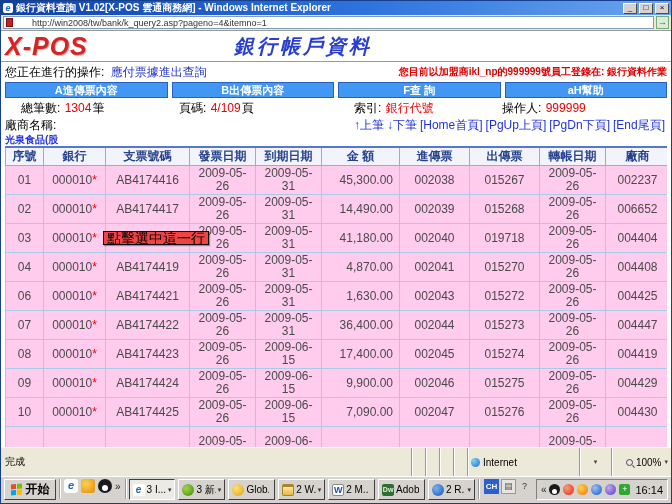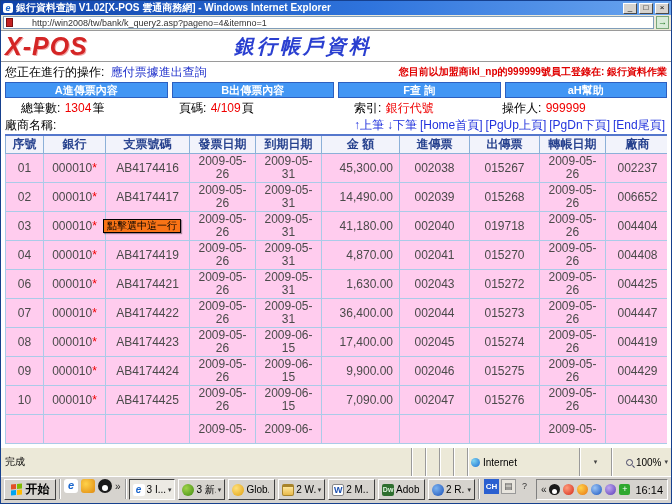--- a/index.html
+++ b/index.html
@@ -48,21 +48,21 @@
   
   .table-wrap{flex:1;overflow:hidden;position:relative;}
   table{width:664px;border-collapse:collapse;table-layout:fixed;border-top:2px solid #5577cc;}
   th{background:#f2f3fb;color:#26418e;font-size:12px;font-weight:bold;border:1px solid #8cb0d8;height:17px;padding:0 1px;}
   td{background:#ffccee;color:#4a4a4a;font-size:12px;text-align:center;border:1px solid #aacbe8;height:29px;padding:1px 2px;line-height:13px;overflow:hidden;}
   td.c-amt{text-align:right;padding-right:6px;}
   .star{color:#f00000;}
   col.w-seq{width:38px;}col.w-bank{width:62px;}col.w-check{width:84px;}
   col.w-issue{width:66px;}col.w-due{width:66px;}col.w-amt{width:78px;}
   col.w-vin{width:70px;}col.w-vout{width:70px;}col.w-trans{width:66px;}col.w-vend{width:64px;}
-  .tooltip{position:absolute;left:98px;top:85px;background:#f97316;border:1px solid #000;font-size:10px;line-height:12px;padding:0 3px;color:#000;white-space:nowrap;box-shadow:1px 1px 1px rgba(0,0,0,.35);}
+  .tooltip{position:absolute;left:98px;top:85px;background:#ef4444;border:1px solid #000;font-size:14px;line-height:12px;padding:0 3px;color:#000;white-space:nowrap;box-shadow:1px 1px 1px rgba(0,0,0,.35);}
 
   
   .statusbar{flex:0 0 14px;background:#ece9d8;border-top:1px solid #fff;display:flex;align-items:center;font-size:10px;color:#000;}
   .sb-text{flex:1;padding-left:4px;}
   .sb-seg{height:28px;border-left:1px solid #9a9a9a;box-shadow:inset 1px 0 0 #fff;display:flex;align-items:center;padding:0 3px;gap:3px;}
   .sb-empty{width:14px;}
   .sb-internet{width:112px;}
   .sb-shield{width:32px;justify-content:center;color:#555;}
   .sb-zoom{width:60px;justify-content:flex-end;}
   .globe{width:9px;height:9px;border-radius:50%;background:radial-gradient(circle at 30% 30%,#7fd4f0,#1a6fd4);flex:0 0 9px;}
@@ -194,20 +194,21 @@
 
           <a class="navlink">[Home首頁]</a>
 
           <a class="navlink">[PgUp上頁]</a>
 
           <a class="navlink">[PgDn下頁]</a>
 
           <a class="navlink">[End尾頁]</a>
         </span>
     </div>
+    <div class="vendor-name">光泉食品(股</div>
 
     <div class="table-wrap">
       <table>
         <colgroup>
           <col class="w-seq">
             <col class="w-bank">
             <col class="w-check">
             <col class="w-issue">
             <col class="w-due">
           <col class="w-amt">

